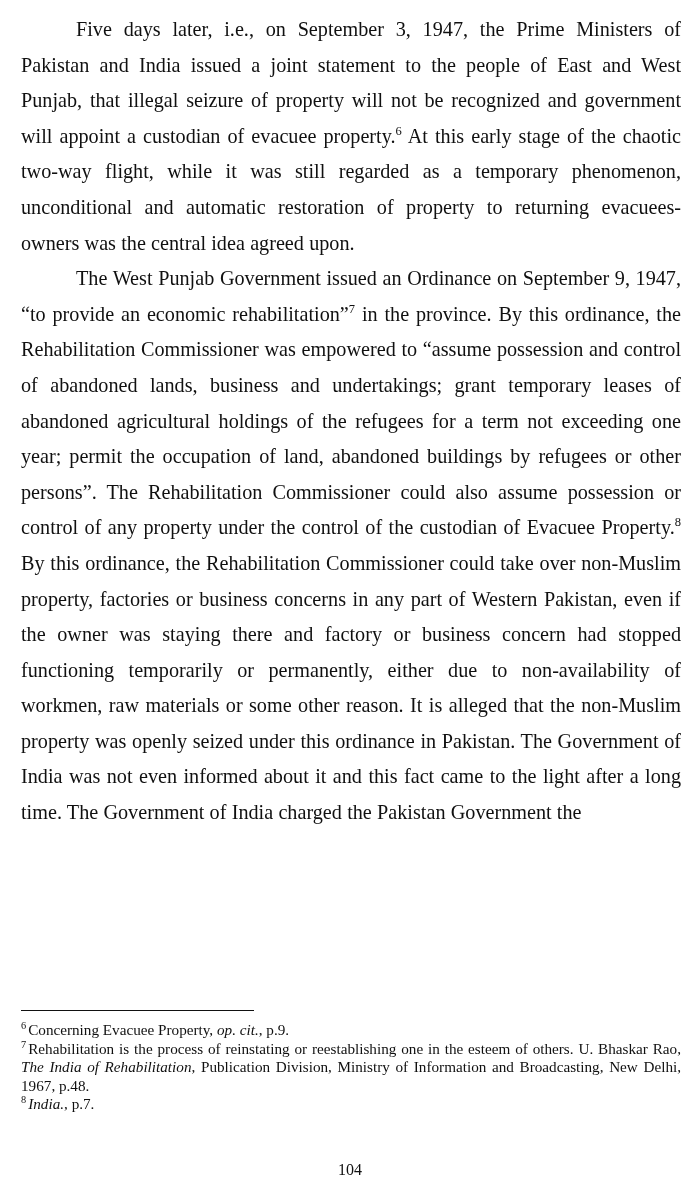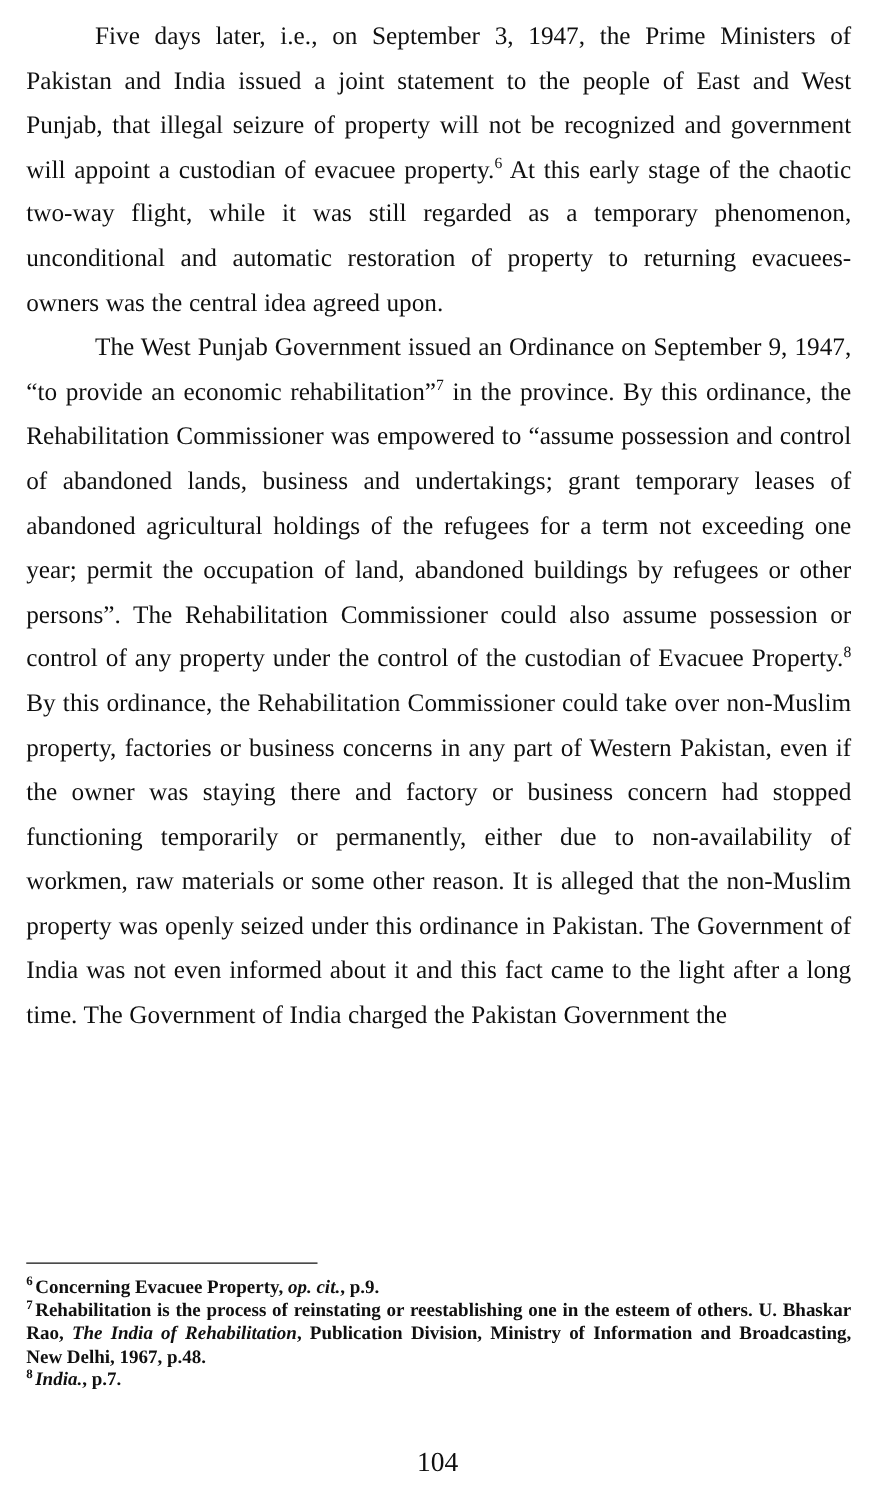--- a/index.html
+++ b/index.html
@@ -56,41 +56,40 @@
     border-top: 1.6px solid #111;
   }
   .footnotes {
     position: absolute;
     left: 21px;
     top: 1021px;
     width: 660px;
     font-size: 15.2px;
     line-height: 18.6px;
     text-align: justify;
-    font-weight: bold;
   }
   .footnote {
     margin: 0 0 0 0;
     padding: 0;
     text-indent: 0;
   }
   .footnote sup {
     font-size: 0.68em;
     vertical-align: super;
     line-height: 0;
     margin-right: 2px;
   }
   .it { font-style: italic; }
   .page-number {
     position: absolute;
     left: 0;
     top: 1158px;
     width: 700px;
     text-align: center;
-    font-size: 22px;
+    font-size: 16px;
     line-height: 24px;
   }
 </style>
 </head>
 <body>
 
 <div class="page">
 
   <div class="body-block">
 

